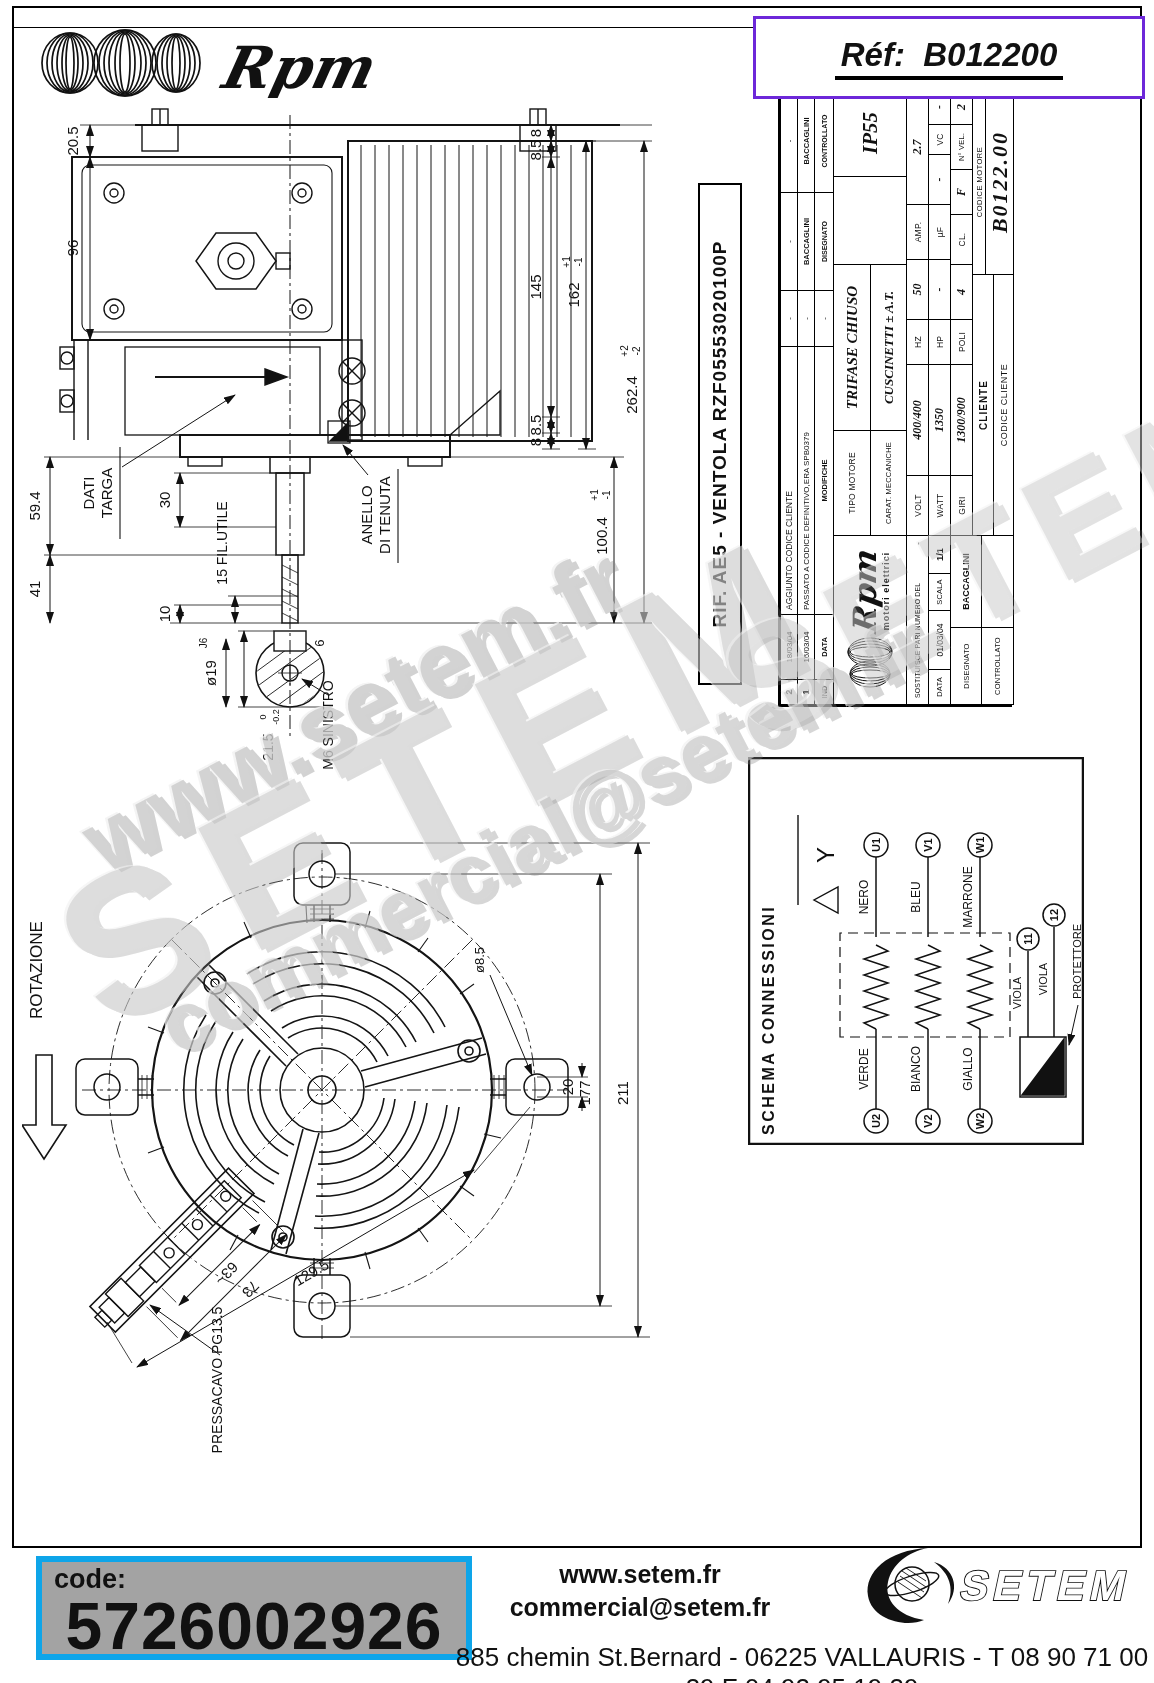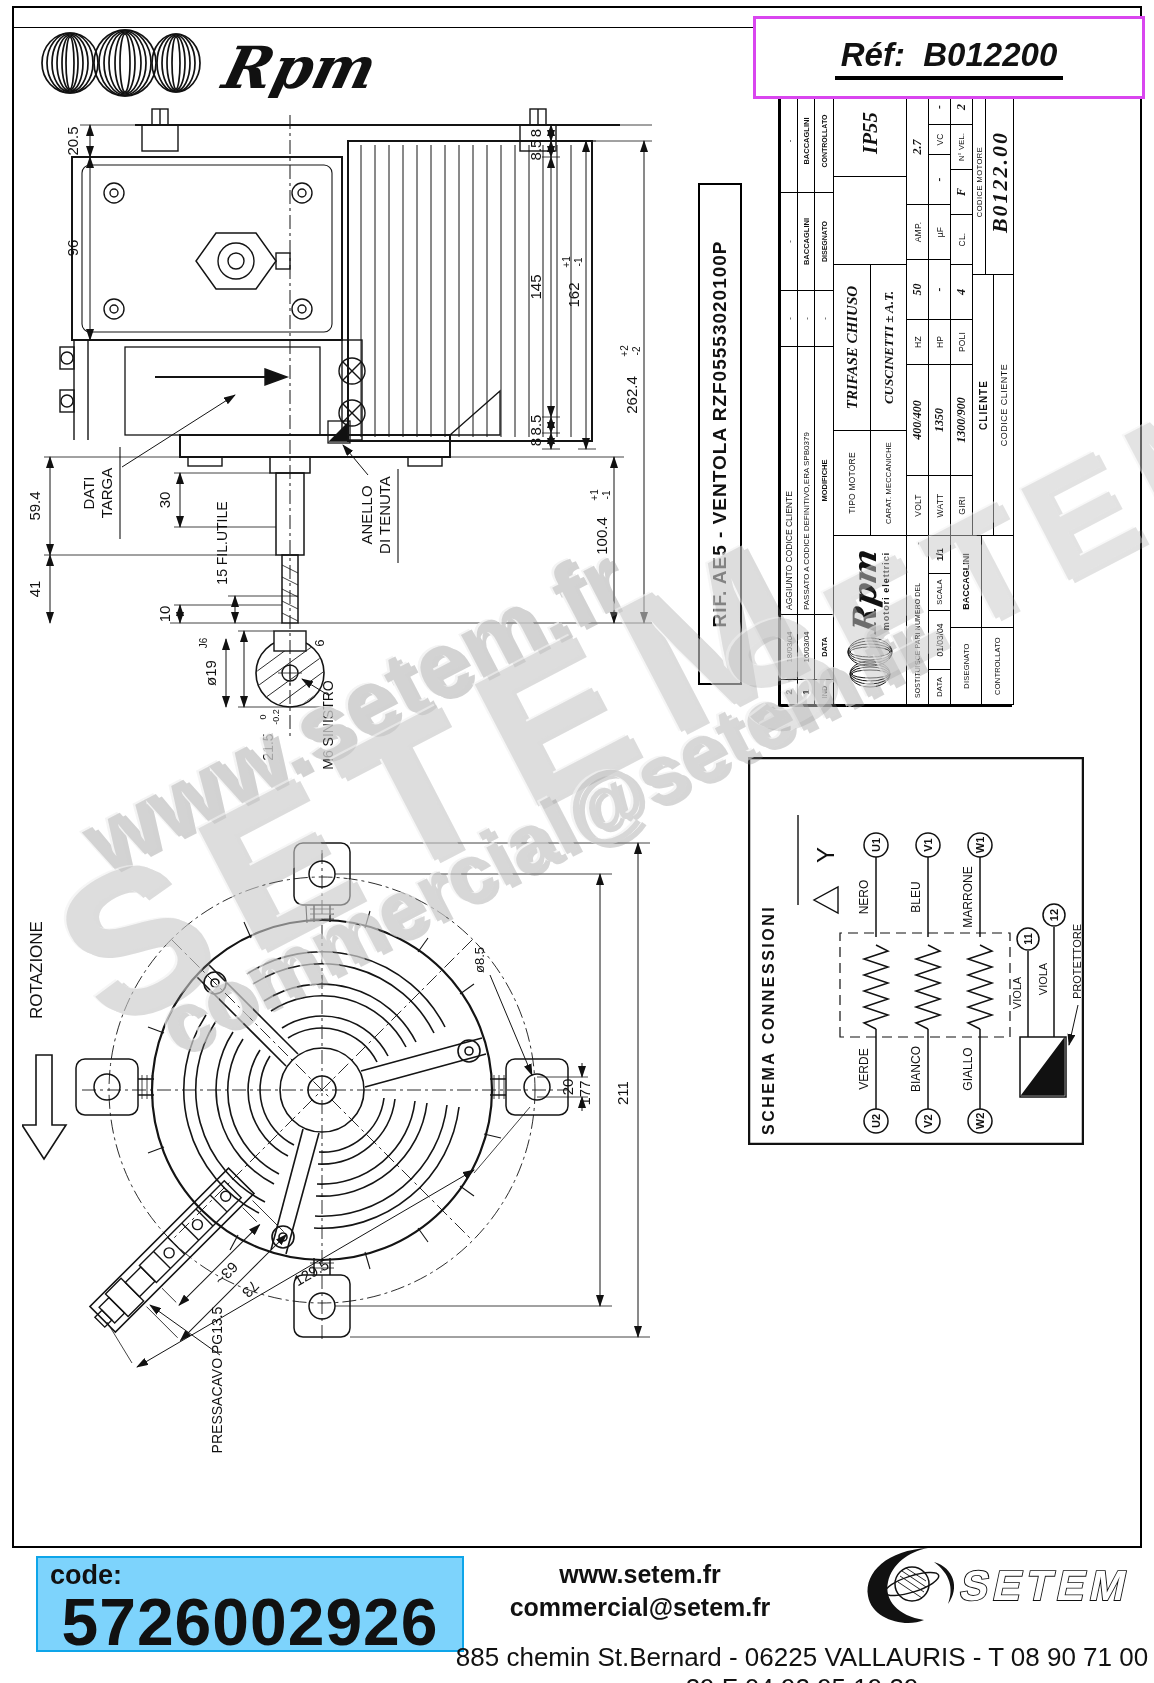--- a/index.html
+++ b/index.html
@@ -1,36 +1,36 @@
 <!DOCTYPE html>
 <html><head>
 <meta charset="utf-8">
 <style>
   html,body{margin:0;padding:0;background:#fff;}
   .page{position:relative;width:1154px;height:1683px;background:#fff;overflow:hidden;
         font-family:"Liberation Sans",sans-serif;color:#111;}
   .frame{position:absolute;left:12px;top:6px;width:1126px;height:1538px;border:2.5px solid #000;}
   .topline{position:absolute;left:12px;top:27px;width:1130px;border-top:1.5px solid #000;}
-  .refbox{position:absolute;left:753px;top:16px;width:386px;height:77px;border:3px solid #d946ef;
+  .refbox{position:absolute;left:753px;top:16px;width:386px;height:77px;border:3px solid #6d28d9;
           background:#fff;display:flex;align-items:center;justify-content:center;z-index:4;}
   .reftext{font:italic bold 33px "Liberation Sans",sans-serif;border-bottom:4px solid #000;
            padding:0 6px 2px 6px;white-space:pre;}
   svg text{font-family:"Liberation Sans",sans-serif;fill:#111;}
   .rot{position:absolute;background:#fff;}
   .rot .inner{transform-origin:0 0;position:absolute;left:0;top:0;background:#fff;}
   
   .tb{position:relative;border:2px solid #000;box-sizing:border-box;}
   .c{position:absolute;box-sizing:border-box;border:1px solid #000;display:flex;
      align-items:center;justify-content:center;overflow:hidden;white-space:nowrap;background:#fff;}
   .lab{font-size:7.5px;letter-spacing:.2px;}
   .val{font-family:"Liberation Serif",serif;font-style:italic;font-weight:bold;}
   .wm{position:absolute;font-weight:bold;color:#c9c9c9;z-index:30;pointer-events:none;
       text-shadow:-2px -2px 0 #f2f2f2, 4px 5px 0 rgba(130,130,130,.45);
       transform-origin:0 50%;white-space:nowrap;}
-  .codebox{position:absolute;left:36px;top:1556px;width:424px;height:92px;border:2px solid #0ea5e9;background:#7dd3fc;}
+  .codebox{position:absolute;left:36px;top:1556px;width:424px;height:92px;border:6px solid #0ea5e9;background:#a3a3a3;}
   .codelabel{position:absolute;left:12px;top:2px;font-size:27px;font-weight:bold;}
   .codenum{position:absolute;left:0;right:0;top:26px;text-align:center;font-size:66px;font-weight:bold;letter-spacing:1px;}
   .sitebox{position:absolute;left:470px;top:1558px;width:340px;text-align:center;
            font-size:25px;font-weight:bold;line-height:1.3;}
   .address{position:absolute;left:452px;top:1642px;width:700px;text-align:center;font-size:26px;}
 </style>
 </head>
 <body>
 
 <div class="page">

